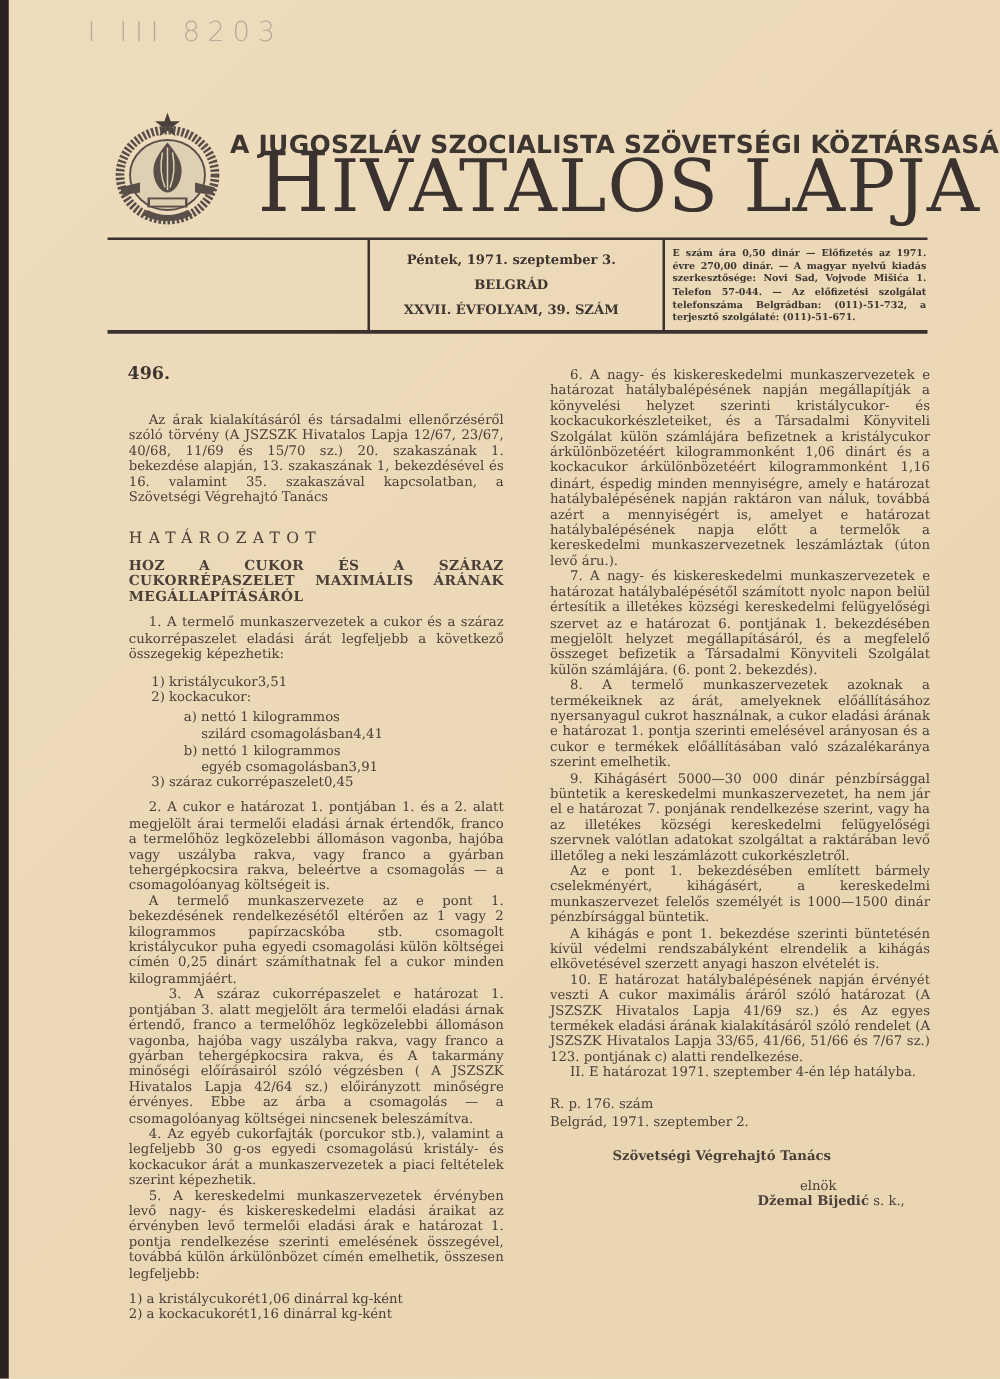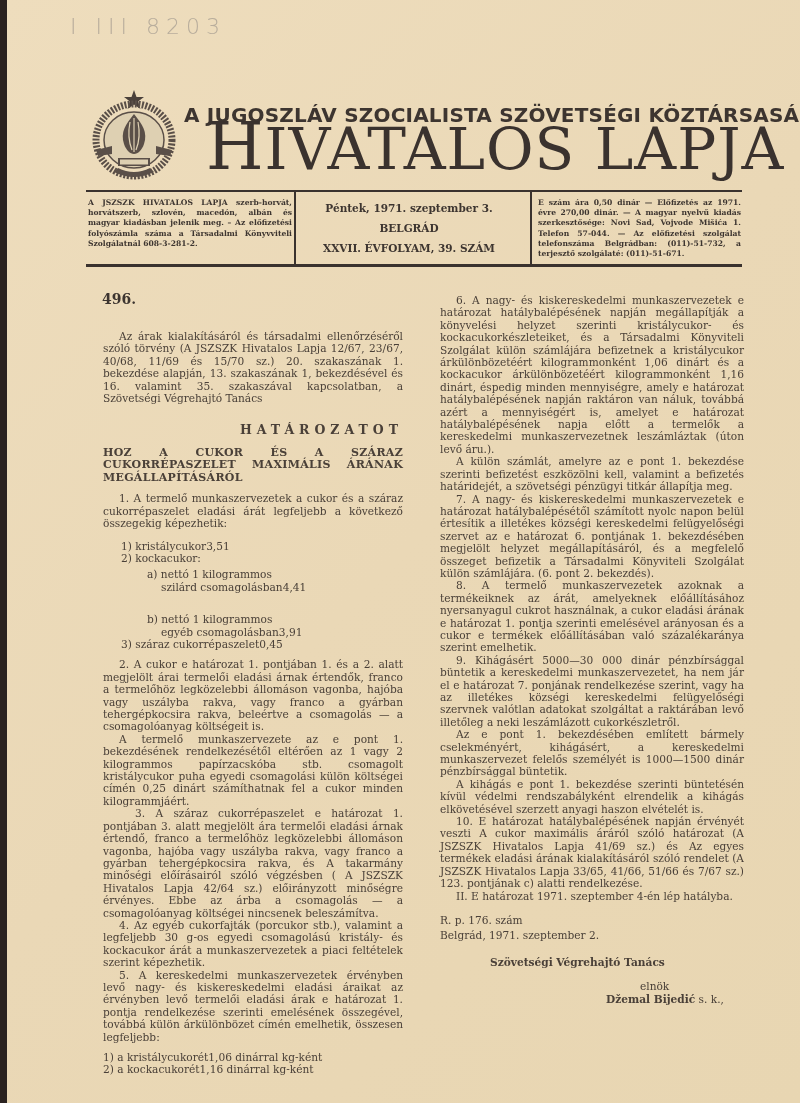--- a/index.html
+++ b/index.html
@@ -16,21 +16,21 @@
   .box-left{left:88px;width:204px;font-size:7.6px;font-weight:bold;line-height:10.2px;text-align:justify;color:#3d3530;}
   .box-mid{left:298px;width:222px;text-align:center;font-weight:bold;color:#3d3530;}
   .box-mid div{font-size:10.5px;margin-top:8px;}
   .box-mid div:first-child{margin-top:10px;}
   .box-right{left:538px;width:203px;font-size:7.6px;font-weight:bold;line-height:10.2px;text-align:justify;color:#3d3530;}
   .vline{position:absolute;top:192px;width:1.5px;height:72px;background:#3a322e;}
   .col{position:absolute;font-size:10.6px;line-height:12.4px;color:#4a4038;text-align:justify;}
   .col p{margin:0;text-indent:16px;}
   .col p.noind{text-indent:0;}
   .num496{position:absolute;left:102px;top:291px;font-size:14px;font-weight:bold;color:#3d3530;}
-  .hat-title{text-align:right;font-weight:bold;letter-spacing:5px;font-size:12.5px;text-indent:0 !important;margin:0;}
+  .hat-title{text-align:left;font-weight:normal;letter-spacing:5px;font-size:12.5px;text-indent:0 !important;margin:0;}
   .hat-sub{font-weight:bold;font-size:11px;text-indent:0 !important;text-align:justify;letter-spacing:0.3px;margin:0;line-height:12.5px;}
   .price-row{display:flex;justify-content:flex-start;}
   .sig{font-weight:bold;}
 </style>
 </head>
 <body>
 
 <div class="page">
   <div class="leftedge"></div>
   <div class="handwriting">I III 8203</div>
@@ -44,21 +44,20 @@
     <rect x="28" y="70" width="32" height="8" fill="#5a4f48"></rect>
     <rect x="30" y="71.5" width="28" height="5" fill="#ded0b2"></rect>
     <path d="M6 62 L22 58 L22 66 L8 68 Z M82 62 L66 58 L66 66 L80 68 Z" fill="#5a4f48"></path>
     <path d="M24 84 Q44 94 64 84 L60 80 Q44 88 28 80 Z" fill="#5a4f48"></path>
   </svg>
 
   <div class="supertitle">A JUGOSZLÁV SZOCIALISTA SZÖVETSÉGI KÖZTÁRSASÁG</div>
   <div class="title"><span class="cap">H</span><span>IVATALOS LAPJA</span></div>
 
   <div class="rule" style="top:190px;width:656px;height:2px;"></div>
-  <div class="masthead-box box-left" style="padding-top:6px;">A JSZSZK HIVATALOS LAPJA szerb-horvát, horvátszerb, szlovén, macedón, albán és magyar kiadásban jelenik meg. – Az előfizetési folyószámla száma a Társadalmi Könyvviteli Szolgálatnál 608-3-281-2.</div>
   <div class="vline" style="left:294px;"></div>
   <div class="masthead-box box-mid">
     <div>Péntek, 1971. szeptember 3.</div>
     <div>BELGRÁD</div>
     <div>XXVII. ÉVFOLYAM, 39. SZÁM</div>
   </div>
   <div class="vline" style="left:530px;"></div>
   <div class="masthead-box box-right" style="padding-top:6px;">E szám ára 0,50 dinár — Előfizetés az 1971. évre 270,00 dinár. — A magyar nyelvű kiadás szerkesztősége: Novi Sad, Vojvode Mišića 1. Telefon 57-044. — Az előfizetési szolgálat telefonszáma Belgrádban: (011)-51-732, a terjesztő szolgálaté: (011)-51-671.</div>
   <div class="rule" style="top:264px;width:656px;height:3px;"></div>
 
@@ -79,21 +78,21 @@
           <span>3,51</span>
         </div>
       <div>2) kockacukor:</div>
       <div style="padding-left:26px;margin-top:4px;">
         <div>a) nettó 1 kilogrammos</div>
         <div class="price-row" style="padding-left:14px;">
             <span>szilárd csomagolásban</span>
             <span>4,41</span>
           </div>
       </div>
-      <div style="padding-left:26px;margin-top:20px;">
+      <div style="padding-left:26px;margin-top:2px;">
         <div>b) nettó 1 kilogrammos</div>
         <div class="price-row" style="padding-left:14px;">
             <span>egyéb csomagolásban</span>
             <span>3,91</span>
           </div>
       </div>
       <div class="price-row">
           <span>3) száraz cukorrépaszelet</span>
           <span>0,45</span>
         </div>
@@ -112,21 +111,20 @@
         </div>
       <div class="price-row">
           <span>2) a kockacukorét</span>
           <span style="width:118px">1,16 dinárral kg-ként</span>
         </div>
     </div>
   </div>
 
   <div class="col" style="left:440px;top:294px;width:304px;">
     <p>6. A nagy- és kiskereskedelmi munkaszervezetek e határozat hatálybalépésének napján megállapítják a könyvelési helyzet szerinti kristálycukor- és kockacukorkészleteiket, és a Társadalmi Könyviteli Szolgálat külön számlájára befizetnek a kristálycukor árkülönbözetéért kilogrammonként 1,06 dinárt és a kockacukor árkülönbözetéért kilogrammonként 1,16 dinárt, éspedig minden mennyiségre, amely e határozat hatálybalépésének napján raktáron van náluk, továbbá azért a mennyiségért is, amelyet e határozat hatálybalépésének napja előtt a termelők a kereskedelmi munkaszervezetnek leszámláztak (úton levő áru.).</p>
-    <p>A külön számlát, amelyre az e pont 1. bekezdése szerinti befizetést eszközölni kell, valamint a befizetés határidejét, a szövetségi pénzügyi titkár állapítja meg.</p>
     <p>7. A nagy- és kiskereskedelmi munkaszervezetek e határozat hatálybalépésétől számított nyolc napon belül értesítik a illetékes községi kereskedelmi felügyelőségi szervet az e határozat 6. pontjának 1. bekezdésében megjelölt helyzet megállapításáról, és a megfelelő összeget befizetik a Társadalmi Könyviteli Szolgálat külön számlájára. (6. pont 2. bekezdés).</p>
     <p>8. A termelő munkaszervezetek azoknak a termékeiknek az árát, amelyeknek előállításához nyersanyagul cukrot használnak, a cukor eladási árának e határozat 1. pontja szerinti emelésével arányosan és a cukor e termékek előállításában való százalékaránya szerint emelhetik.</p>
     <p>9. Kihágásért 5000—30 000 dinár pénzbírsággal büntetik a kereskedelmi munkaszervezetet, ha nem jár el e határozat 7. ponjának rendelkezése szerint, vagy ha az illetékes községi kereskedelmi felügyelőségi szervnek valótlan adatokat szolgáltat a raktárában levő illetőleg a neki leszámlázott cukorkészletről.</p>
     <p>Az e pont 1. bekezdésében említett bármely cselekményért, kihágásért, a kereskedelmi munkaszervezet felelős személyét is 1000—1500 dinár pénzbírsággal büntetik.</p>
     <p>A kihágás e pont 1. bekezdése szerinti büntetésén kívül védelmi rendszabályként elrendelik a kihágás elkövetésével szerzett anyagi haszon elvételét is.</p>
     <p>10. E határozat hatálybalépésének napján érvényét veszti A cukor maximális áráról szóló határozat (A JSZSZK Hivatalos Lapja 41/69 sz.) és Az egyes termékek eladási árának kialakításáról szóló rendelet (A JSZSZK Hivatalos Lapja 33/65, 41/66, 51/66 és 7/67 sz.) 123. pontjának c) alatti rendelkezése.</p>
     <p>II. E határozat 1971. szeptember 4-én lép hatályba.</p>
     <div style="height:12px"></div>
     <p class="noind">R. p. 176. szám</p>
     <p class="noind" style="margin-top:3px;">Belgrád, 1971. szeptember 2.</p>

